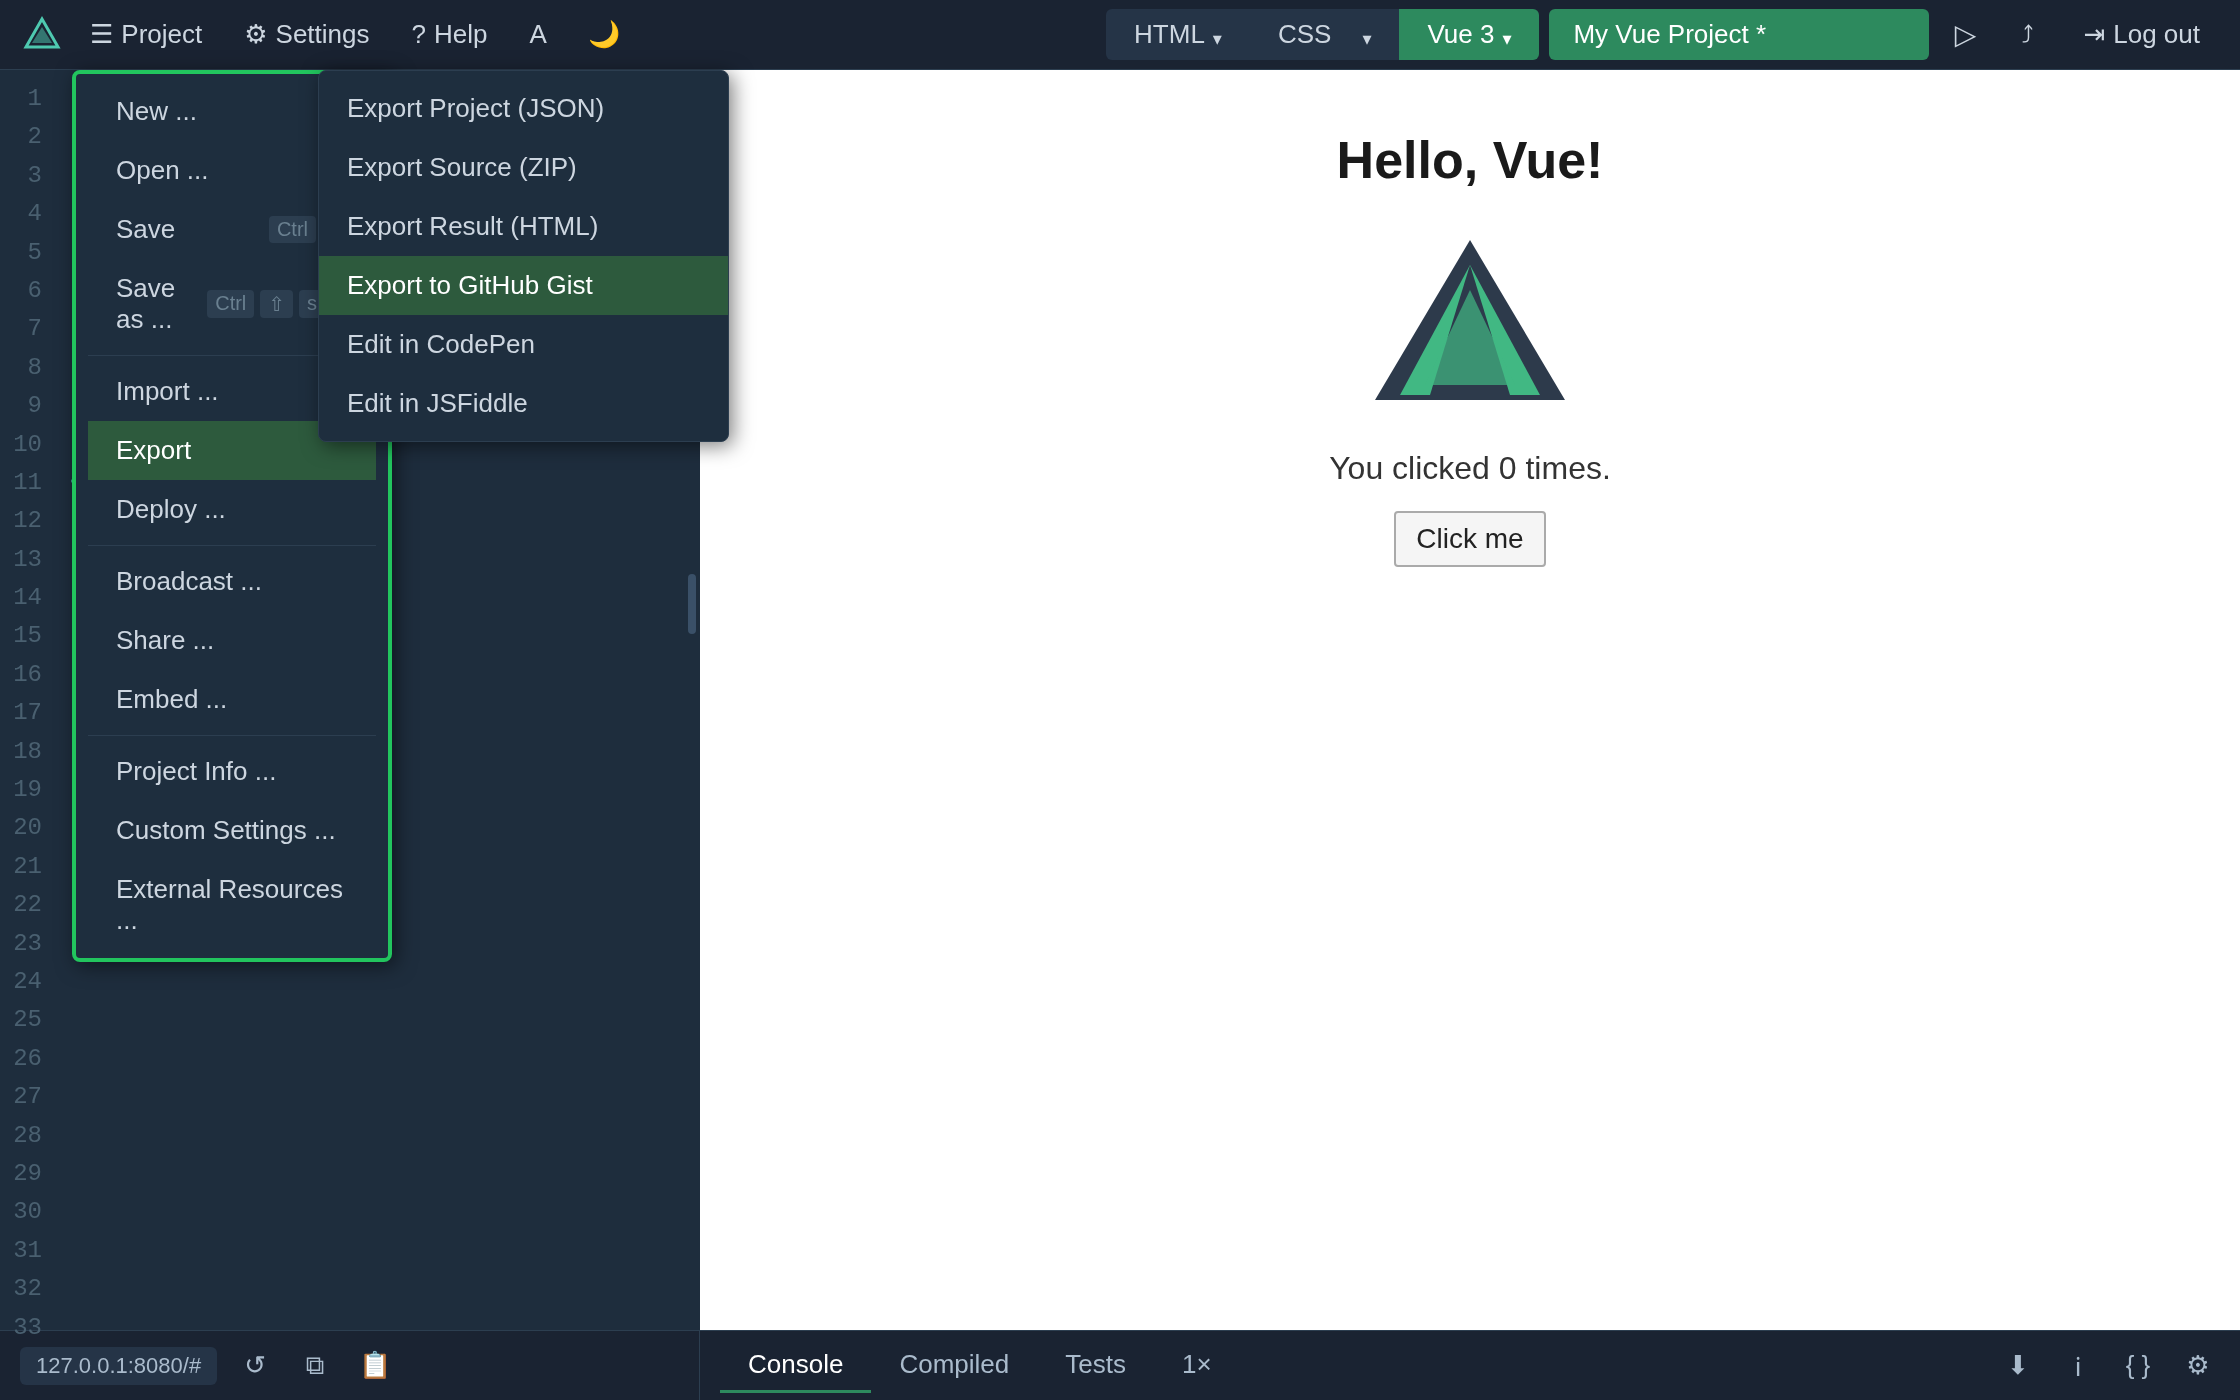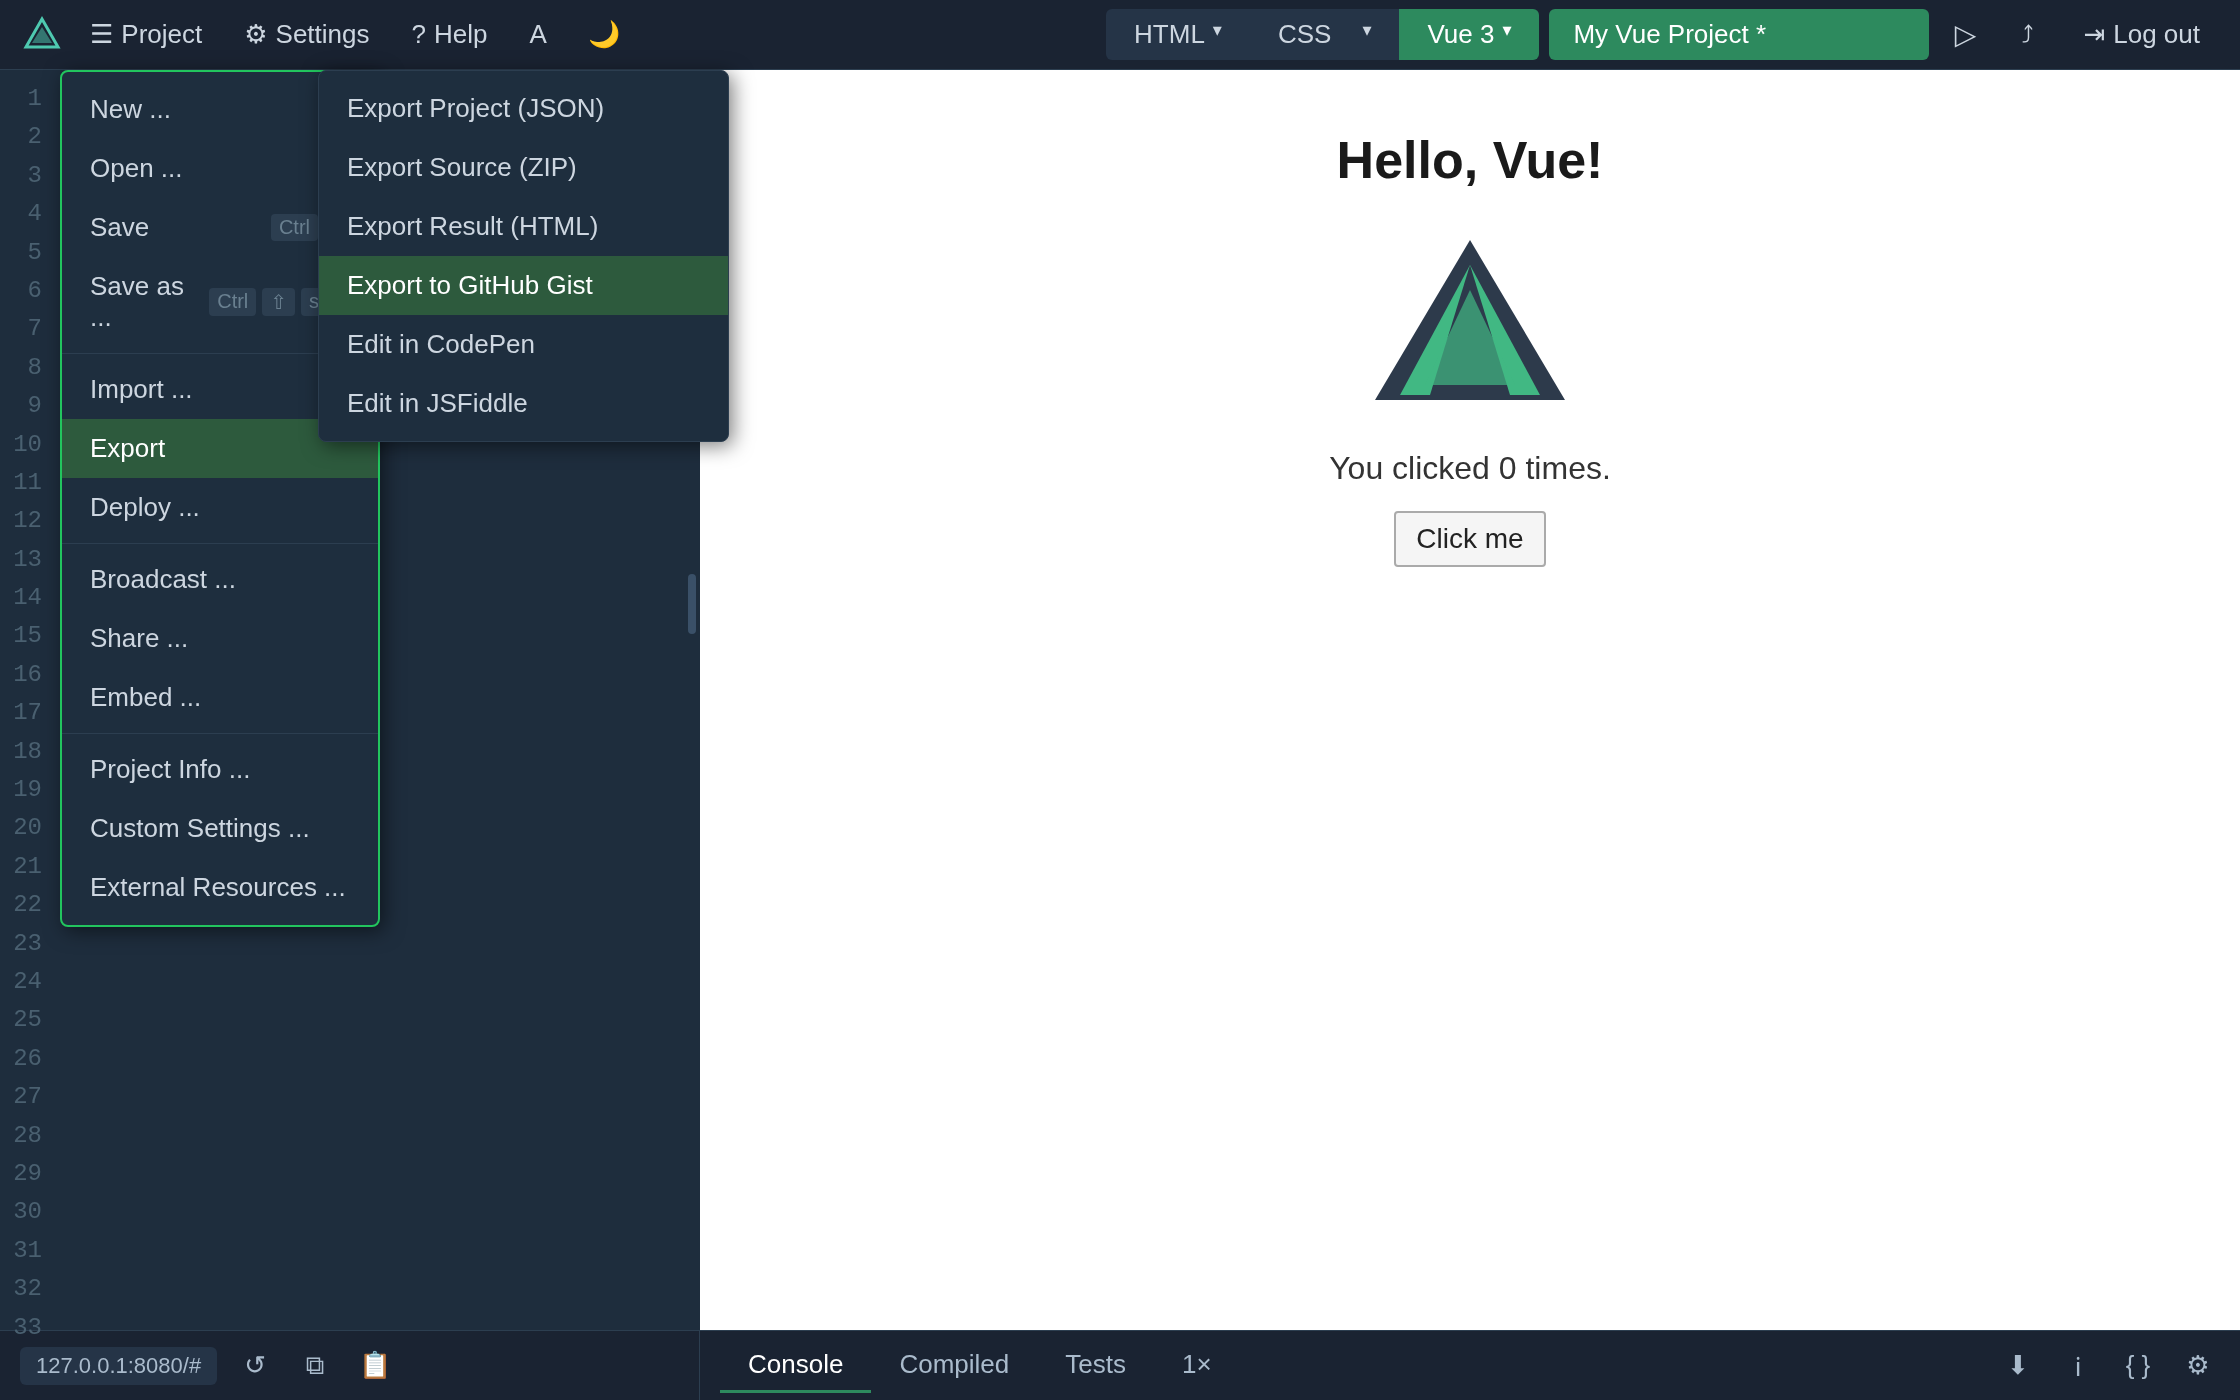--- a/index.html
+++ b/index.html
@@ -36,21 +36,21 @@
       color: #cdd6e0;
       font-size: 26px;
     }
 
     .spacer { flex: 1; }
 
     .tab-group {
       display: flex; gap: 0;
     }
     .tab-btn {
-      display: flex; align-items: flex-start; gap: 8px;
+      display: flex; align-items: flex-end; gap: 8px;
       padding: 10px 28px;
       background: #253447;
       border: none;
       color: #cdd6e0;
       font-size: 26px;
       cursor: pointer;
       border-radius: 6px 0 0 6px;
     }
     .tab-btn.css { border-radius: 0; gap: 31px; }
     .tab-btn.vue { border-radius: 0 6px 6px 0; background: #2d8a5e; color: #fff; }
@@ -184,27 +184,27 @@
       border-radius: 4px;
       cursor: pointer;
       color: #222;
       font-family: Arial, sans-serif;
     }
 
     
     .project-menu {
       position: absolute;
       top: 70px;
-      left: 60px;
+      left: 72px;
       background: #1e2e3e;
-      border: 2px solid #22c55e;
+      border: 4px solid #22c55e;
       border-radius: 8px;
       width: 320px;
       z-index: 100;
-      padding: 8px 0;
+      padding: 8px 12px;
       box-shadow: 4px 4px 20px rgba(0,0,0,0.5);
     }
     .menu-item {
       display: flex;
       align-items: center;
       justify-content: space-between;
       padding: 14px 28px;
       cursor: pointer;
       font-size: 26px;
       color: #cdd6e0;

